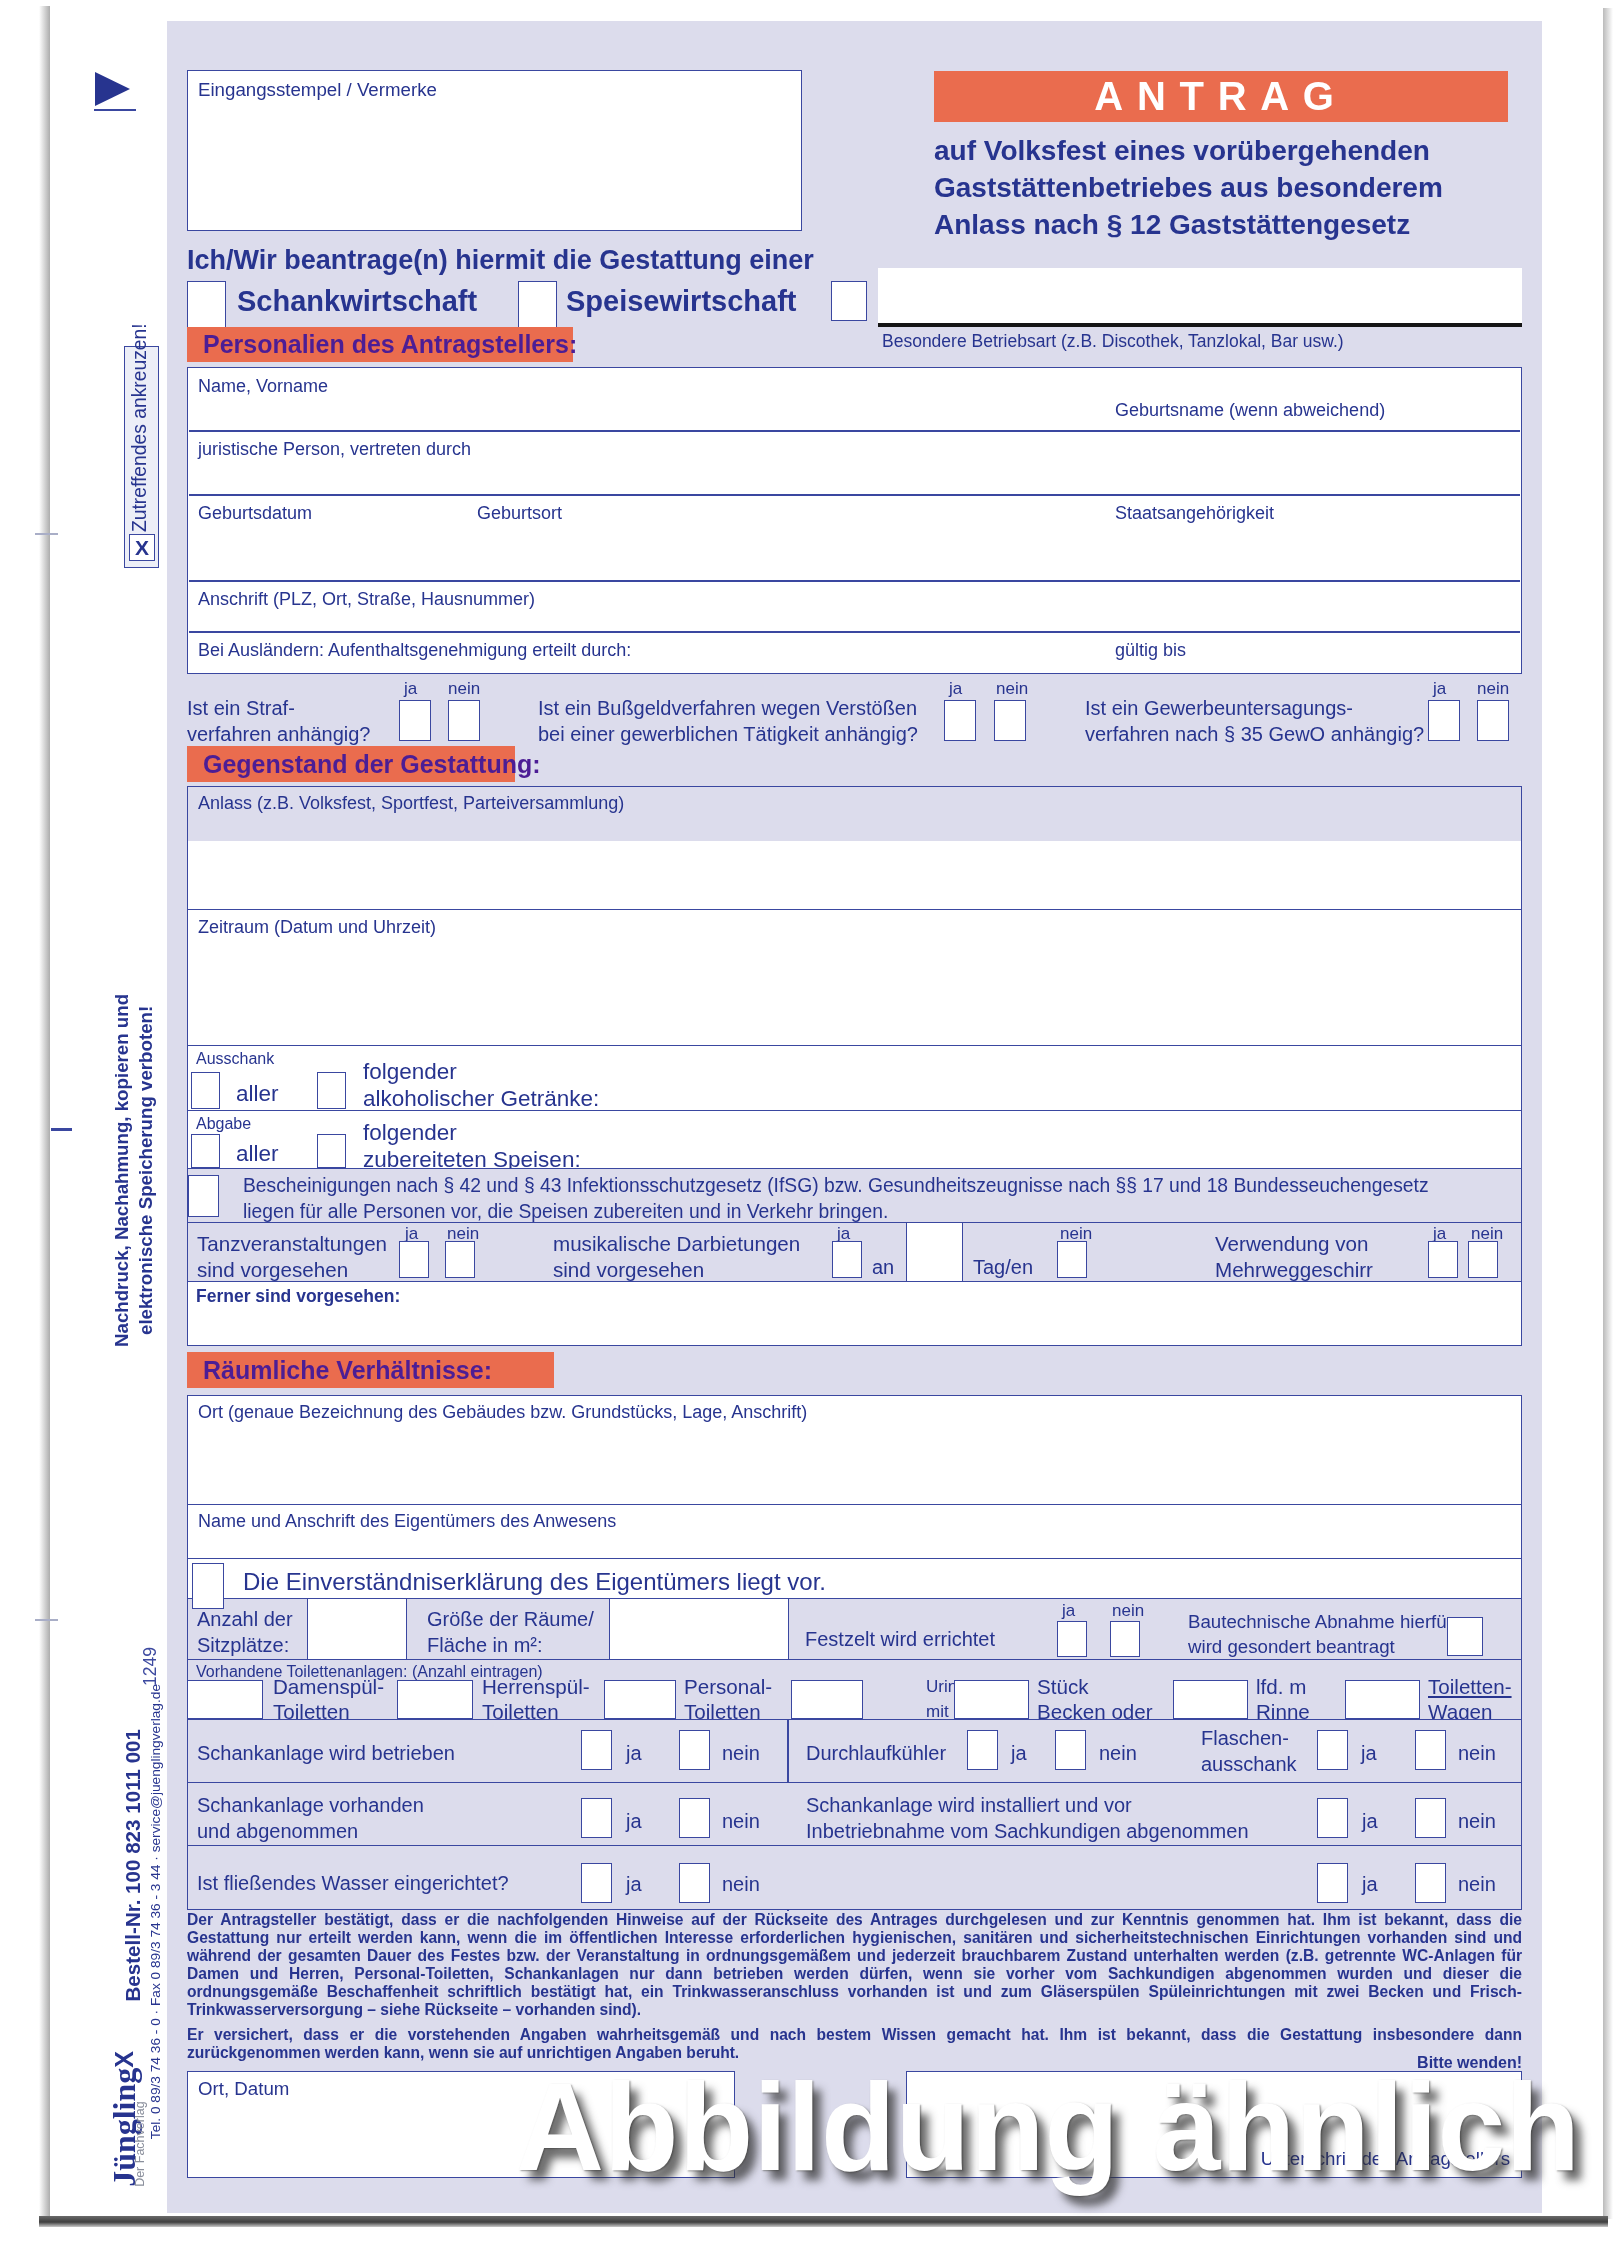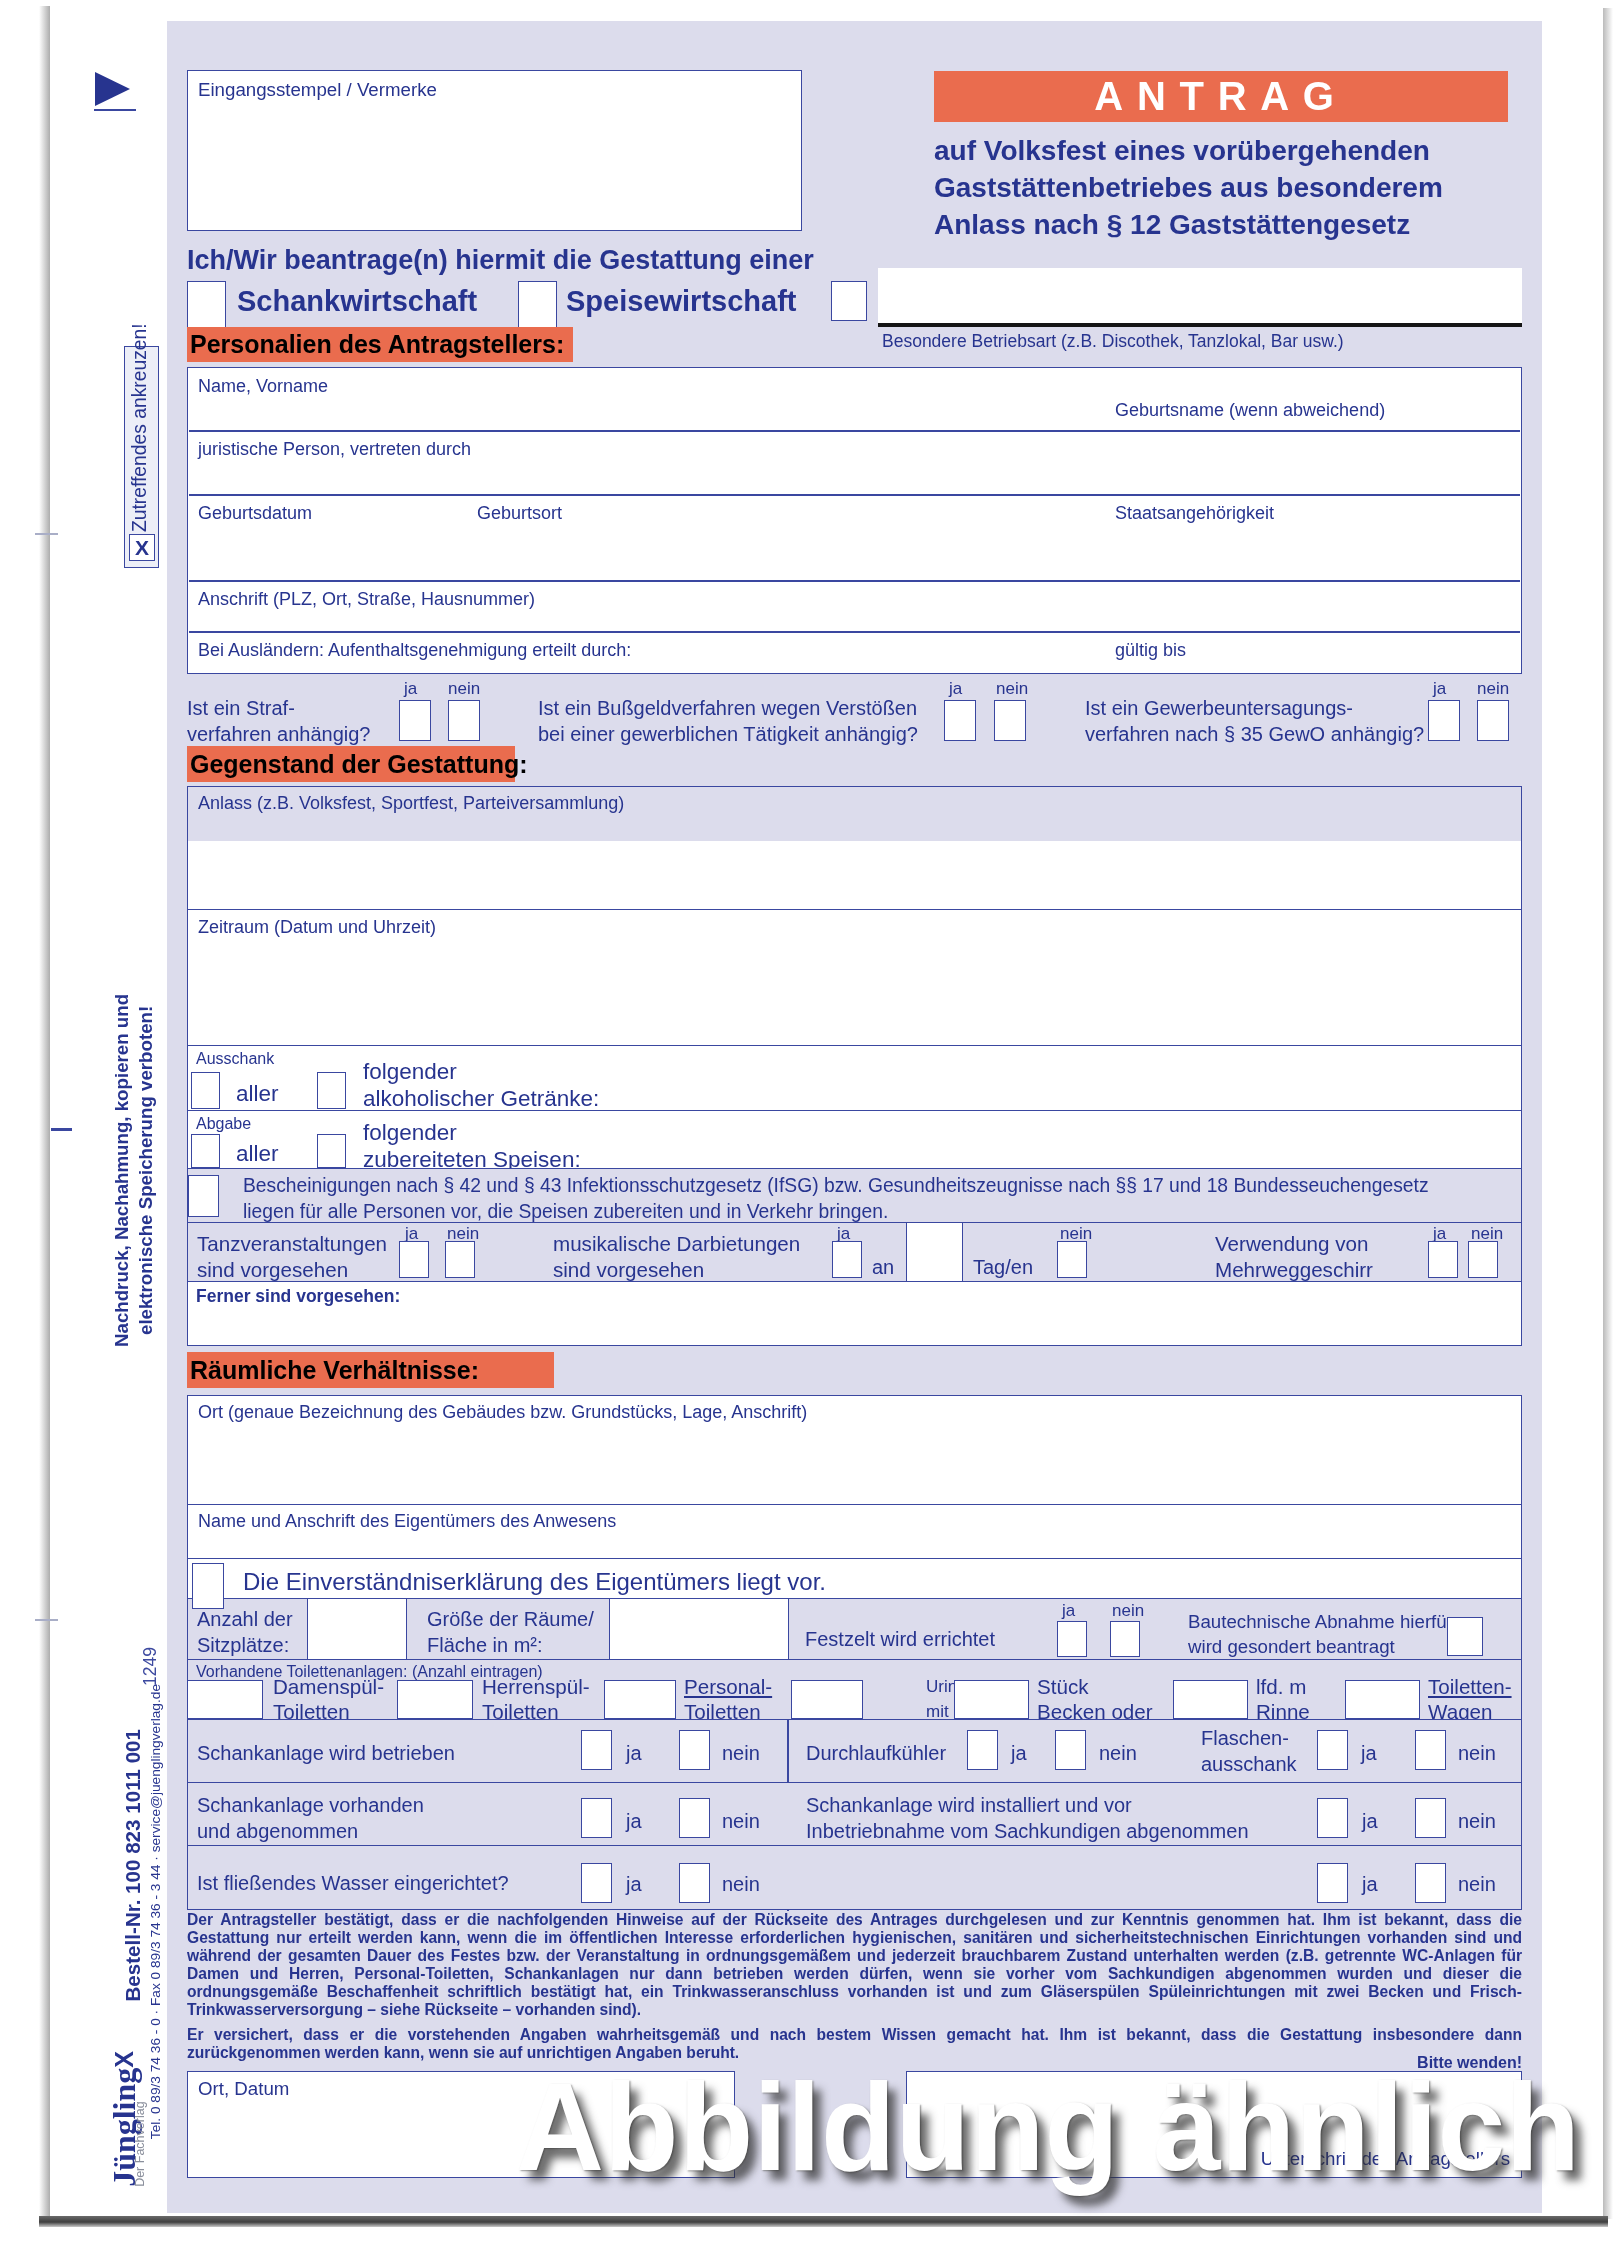--- a/index.html
+++ b/index.html
@@ -19,22 +19,22 @@
   .cb{position:absolute;background:#fff;border:1.9px solid var(--bord);box-sizing:border-box;}
   .cap{position:absolute;font-size:18px;color:var(--ink);white-space:nowrap;}
   .cap26{position:absolute;font-size:16px;color:var(--ink);white-space:nowrap;}
   .txt{position:absolute;font-size:20px;line-height:26px;color:var(--ink);white-space:nowrap;}
   .t31{position:absolute;font-size:19.3px;line-height:26px;color:var(--ink);white-space:nowrap;}
   .t30{position:absolute;font-size:18.7px;line-height:25px;color:var(--ink);white-space:nowrap;}
   .t36{position:absolute;font-size:22.5px;line-height:27.4px;color:var(--ink);white-space:nowrap;}
   .t38{position:absolute;font-size:24px;color:var(--ink);white-space:nowrap;}
   .jn{position:absolute;font-size:17px;color:var(--ink);white-space:nowrap;}
   .b{font-weight:bold;}
-  .bar{position:absolute;background:var(--orange);color:#000000;font-weight:bold;font-size:25px;
-       display:flex;align-items:center;padding-left:3px;box-sizing:border-box;white-space:nowrap;}
+  .bar{position:absolute;background:var(--orange);color:#4c1d95;font-weight:bold;font-size:25px;
+       display:flex;align-items:center;padding-left:16px;box-sizing:border-box;white-space:nowrap;}
   .hline{position:absolute;background:var(--bord);height:1.9px;}
   .vline{position:absolute;background:var(--bord);width:1.9px;}
   .vert{position:absolute;writing-mode:vertical-rl;transform:rotate(180deg);color:var(--ink);white-space:nowrap;}
   #antrag{position:absolute;left:934px;top:71px;width:574px;height:51px;background:var(--orange);
           color:#fff;font-weight:bold;font-size:40px;letter-spacing:13.7px;display:flex;
           align-items:center;justify-content:center;}
   #subtitle{position:absolute;left:934px;top:132px;width:586px;font-weight:bold;font-size:28px;
             line-height:37px;color:var(--ink);}
   .ftr{position:absolute;left:187px;width:1335px;font-weight:bold;font-size:15.6px;line-height:18px;
        color:var(--ink);text-align:justify;}
@@ -193,21 +193,21 @@
   <div class="t30" style="left:1188px;top:1609px;"><span>Bautechnische Abnahme hierfür</span><br><span>wird gesondert beantragt</span></div>
   <div class="cb" style="left:1447px;top:1617px;width:36px;height:39px;"></div>
 
   <div class="lrow" style="left:187px;top:1659px;width:1335px;height:61px;"></div>
   <div class="cap26" style="left:196px;top:1663px;">Vorhandene Toilettenanlagen: (Anzahl eintragen)</div>
   <div class="box" style="left:187px;top:1680px;width:76px;height:39px;"></div>
   <div class="txt" style="left:273px;top:1674px;font-size:20.6px;line-height:25px;"><span>Damenspül-</span><br><span>Toiletten</span></div>
   <div class="box" style="left:397px;top:1680px;width:76px;height:39px;"></div>
   <div class="txt" style="left:482px;top:1674px;font-size:20.6px;line-height:25px;"><span>Herrenspül-</span><br><span>Toiletten</span></div>
   <div class="box" style="left:604px;top:1680px;width:72px;height:39px;"></div>
-  <div class="txt" style="left:684px;top:1674px;font-size:20.6px;line-height:25px;text-decoration:underline;"><span>Personal-</span><br><span>Toiletten</span></div>
+  <div class="txt" style="left:684px;top:1674px;font-size:20.6px;line-height:25px;"><span>Personal-</span><br><span>Toiletten</span></div>
   <div class="box" style="left:791px;top:1680px;width:72px;height:39px;"></div>
   <div class="txt" style="left:918px;top:1674px;font-size:17px;line-height:25px;margin-left:8px;"><span>Urinale</span><br><span>mit</span></div>
   <div class="box" style="left:954px;top:1680px;width:75px;height:39px;"></div>
   <div class="txt" style="left:1037px;top:1674px;font-size:20.6px;line-height:25px;"><span>Stück</span><br><span>Becken oder</span></div>
   <div class="box" style="left:1173px;top:1680px;width:75px;height:39px;"></div>
   <div class="txt" style="left:1256px;top:1674px;font-size:20.6px;line-height:25px;"><span>lfd. m</span><br><span>Rinne</span></div>
   <div class="box" style="left:1345px;top:1680px;width:75px;height:39px;"></div>
   <div class="txt" style="left:1428px;top:1674px;font-size:20.6px;line-height:25px;text-decoration:underline;"><span>Toiletten-</span><br><span>Wagen</span></div>
 
   <div class="lrow" style="left:187px;top:1719px;width:1335px;height:65px;"></div>

